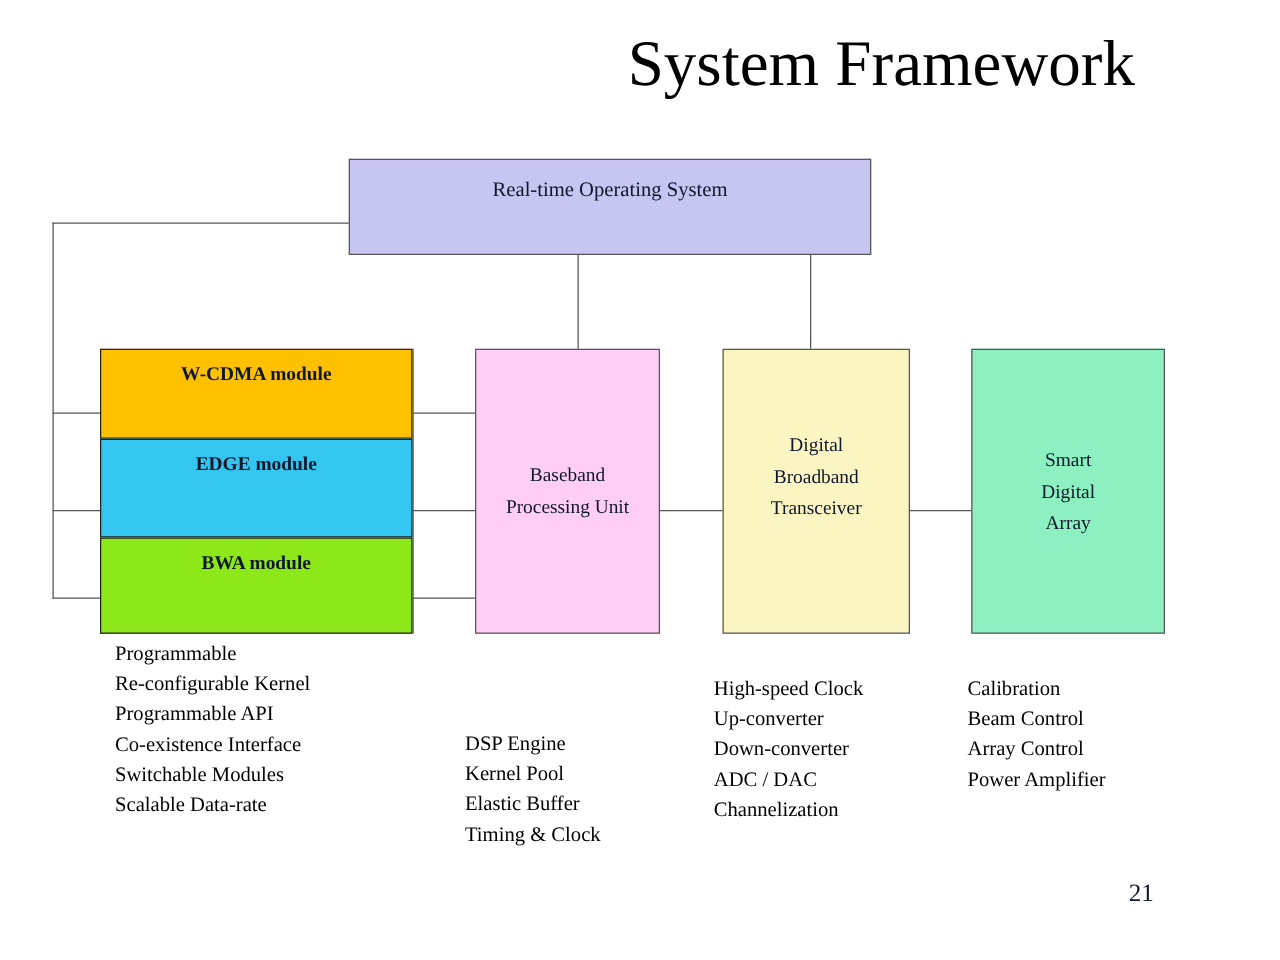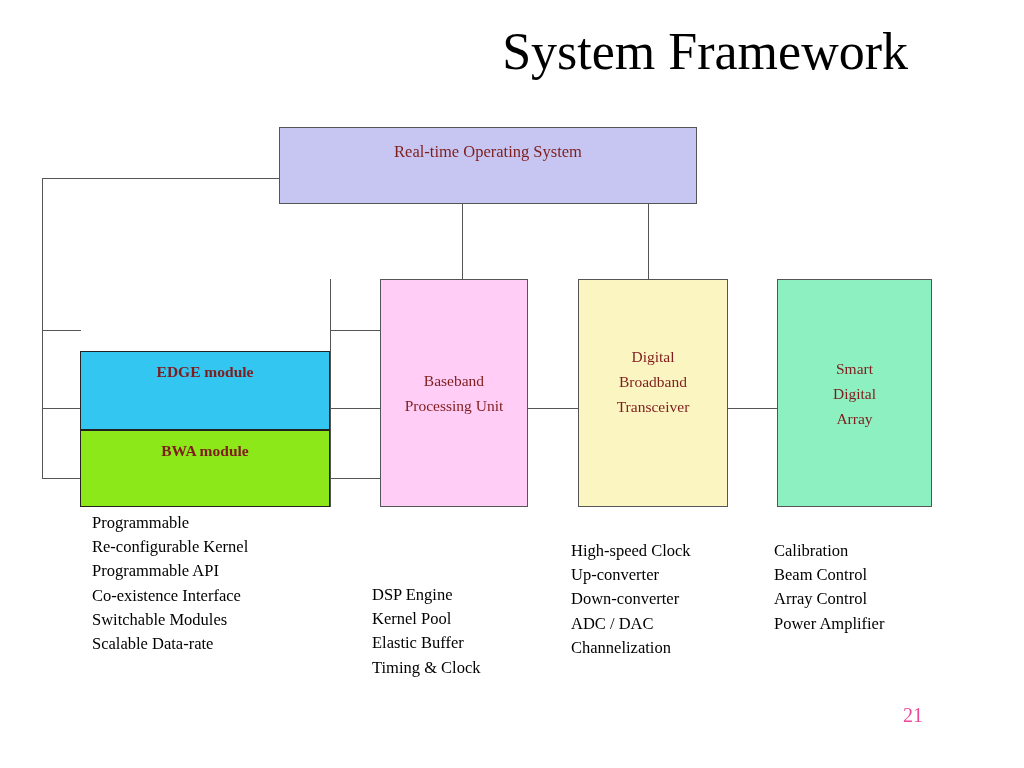--- a/index.html
+++ b/index.html
@@ -36,21 +36,21 @@
   .node {
     position: absolute;
     box-sizing: border-box;
     border: 1px solid #555555;
     display: flex;
     align-items: center;
     justify-content: center;
     text-align: center;
     font-size: 15.5px;
     line-height: 24px;
-    color: #7f1d1d;
+    color: #0f172a;
     z-index: 3;
   }
   .node .lbl { display: block; width: 100%; padding: 0 6px; }
 
   
   #node-rtos {
     left: 279px; top: 127px; width: 418px; height: 77px;
     background: #c7c6f2;
     align-items: flex-start;
     justify-content: center;
@@ -105,21 +105,21 @@
   #caption-baseband    { left: 372px; top: 539px; margin-top: 44px; }
   #caption-transceiver { left: 571px; top: 539px; }
   #caption-antenna     { left: 774px; top: 539px; }
 
   
   #page-number {
     position: absolute;
     left: 903px; top: 703px;
     font-size: 20px;
     line-height: 24px;
-    color: #ec4899;
+    color: #0f172a;
   }
 </style>
 </head>
 <body>
 
 <div id="slide">
 
   <div id="slide-title">System Framework</div>
 
   <div class="line h" style="left:42px; top:178px; width:238px;"></div>
@@ -138,20 +138,23 @@
   <div class="line v" style="left:462px; top:203px; height:77px;"></div>
   <div class="line v" style="left:648px; top:203px; height:77px;"></div>
 
   <div class="line h" style="left:528px; top:408px; width:51px;"></div>
   <div class="line h" style="left:728px; top:408px; width:50px;"></div>
 
   <div class="node" id="node-rtos">
     <span class="lbl">Real-time Operating System</span>
   </div>
 
+  <div class="node mod" id="node-wcdma">
+    <span class="lbl">W-CDMA module</span>
+  </div>
 
   <div class="node mod" id="node-edge">
     <span class="lbl">EDGE module</span>
   </div>
 
   <div class="node mod" id="node-bwa">
     <span class="lbl">BWA module</span>
   </div>
 
   <div class="node" id="node-baseband">

